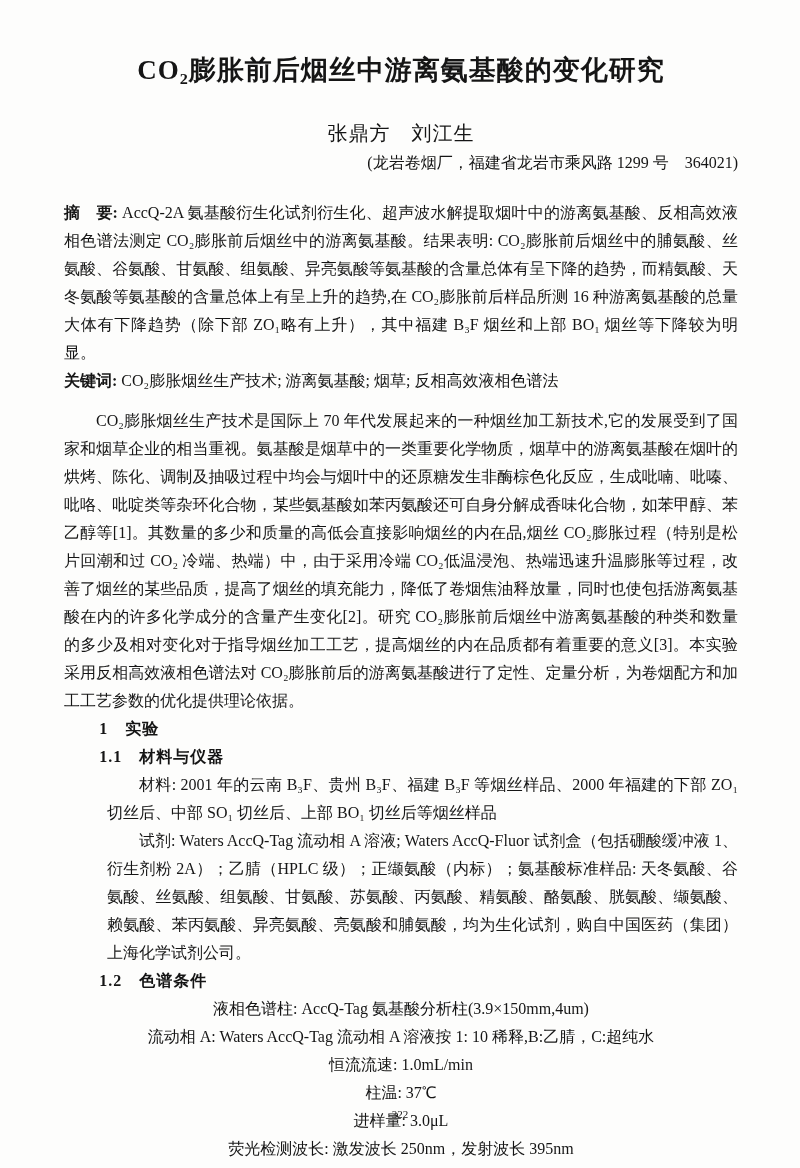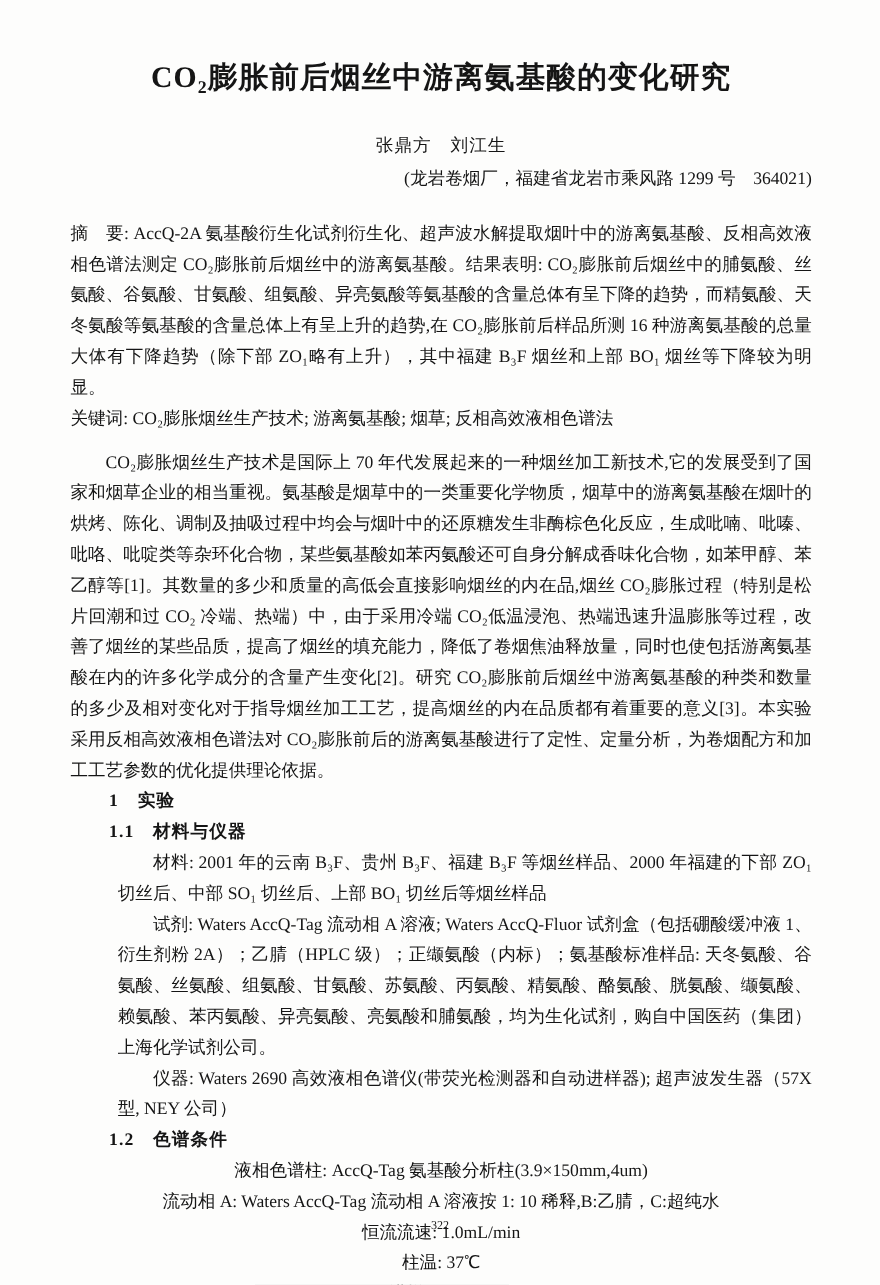--- a/index.html
+++ b/index.html
@@ -24,41 +24,41 @@
   .title {
     text-align: center;
     font-size: 27px;
     font-weight: 700;
     letter-spacing: 1px;
     line-height: 40px;
   }
   .authors {
     text-align: center;
     margin-top: 32px;
-    font-size: 16px;
+    font-size: 20px;
     line-height: 22px;
     letter-spacing: 1px;
   }
   .affiliation {
     text-align: right;
     margin-top: 7px;
     font-size: 16px;
     line-height: 24px;
   }
   .para {
     font-size: 16px;
     line-height: 28px;
     text-align: justify;
     margin: 0;
   }
   .abstract-block {
     margin-top: 24px;
   }
   .inline-label {
-    font-weight: 400;
+    font-weight: 700;
   }
   .intro {
     margin-top: 12px;
     text-indent: 2em;
   }
   .indent2 {
     text-indent: 2em;
     margin-left: 43px;
   }
   .heading {
@@ -102,21 +102,20 @@
     <p class="para intro">CO₂膨胀烟丝生产技术是国际上 70 年代发展起来的一种烟丝加工新技术,它的发展受到了国家和烟草企业的相当重视。氨基酸是烟草中的一类重要化学物质，烟草中的游离氨基酸在烟叶的烘烤、陈化、调制及抽吸过程中均会与烟叶中的还原糖发生非酶棕色化反应，生成吡喃、吡嗪、吡咯、吡啶类等杂环化合物，某些氨基酸如苯丙氨酸还可自身分解成香味化合物，如苯甲醇、苯乙醇等[1]。其数量的多少和质量的高低会直接影响烟丝的内在品,烟丝 CO₂膨胀过程（特别是松片回潮和过 CO₂ 冷端、热端）中，由于采用冷端 CO₂低温浸泡、热端迅速升温膨胀等过程，改善了烟丝的某些品质，提高了烟丝的填充能力，降低了卷烟焦油释放量，同时也使包括游离氨基酸在内的许多化学成分的含量产生变化[2]。研究 CO₂膨胀前后烟丝中游离氨基酸的种类和数量的多少及相对变化对于指导烟丝加工工艺，提高烟丝的内在品质都有着重要的意义[3]。本实验采用反相高效液相色谱法对 CO₂膨胀前后的游离氨基酸进行了定性、定量分析，为卷烟配方和加工工艺参数的优化提供理论依据。</p>
 
     <div class="heading">1　实验</div>
 
     <div class="heading">1.1　材料与仪器</div>
 
     <p class="para indent2">材料: 2001 年的云南 B₃F、贵州 B₃F、福建 B₃F 等烟丝样品、2000 年福建的下部 ZO₁ 切丝后、中部 SO₁ 切丝后、上部 BO₁ 切丝后等烟丝样品</p>
 
     <p class="para indent2">试剂: Waters AccQ-Tag 流动相 A 溶液; Waters AccQ-Fluor 试剂盒（包括硼酸缓冲液 1、衍生剂粉 2A）；乙腈（HPLC 级）；正缬氨酸（内标）；氨基酸标准样品: 天冬氨酸、谷氨酸、丝氨酸、组氨酸、甘氨酸、苏氨酸、丙氨酸、精氨酸、酪氨酸、胱氨酸、缬氨酸、赖氨酸、苯丙氨酸、异亮氨酸、亮氨酸和脯氨酸，均为生化试剂，购自中国医药（集团）上海化学试剂公司。</p>
 
-    <p class="para indent2">仪器: Waters 2690 高效液相色谱仪(带荧光检测器和自动进样器); 超声波发生器（57X 型, NEY 公司）</p>
 
     <div class="heading">1.2　色谱条件</div>
 
     <div class="cond-line">液相色谱柱: AccQ-Tag 氨基酸分析柱(3.9×150mm,4um)</div>
     <div class="cond-line">流动相 A:  Waters AccQ-Tag 流动相 A 溶液按 1:  10 稀释,B:乙腈，C:超纯水</div>
     <div class="cond-line">恒流流速:  1.0mL/min</div>
     <div class="cond-line">柱温:  37℃</div>
     <div class="cond-line">进样量:  3.0μL</div>
     <div class="cond-line">荧光检测波长:  激发波长 250nm，发射波长 395nm</div>
 

